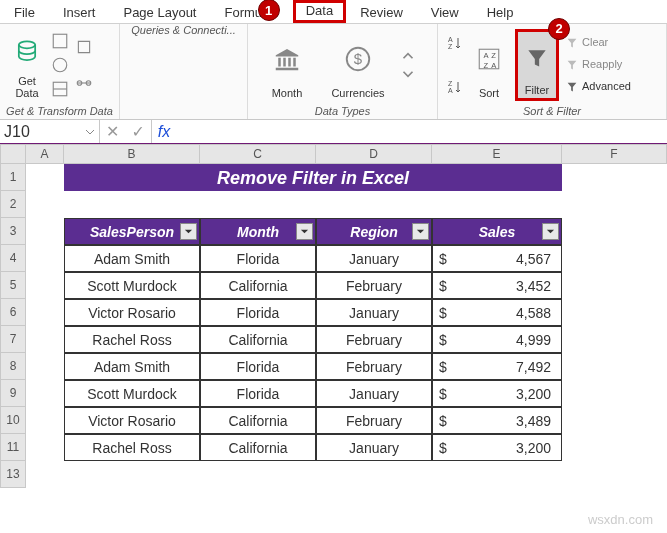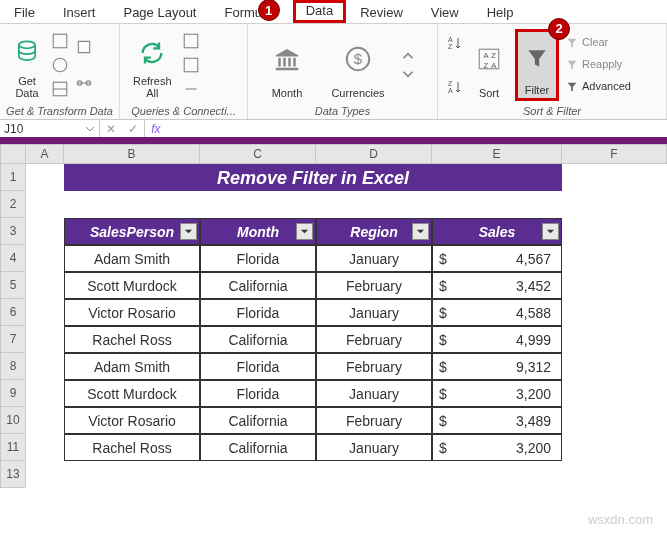--- a/index.html
+++ b/index.html
@@ -118,23 +118,23 @@
     align-items: center;
     justify-content: center;
     font-size: 13px;
     border: 1px solid #700000;
   }
 
   
   .fb-row {
     display: flex;
     height: 24px;
-    border-bottom: 7px solid #701a75;
+    border-bottom: 1px solid #701a75;
     align-items: stretch;
-    font-size: 12px;
+    font-size: 16px;
   }
   .namebox {
     width: 100px;
     border-right: 1px solid #c8c8c8;
     display: flex; align-items: center;
     padding: 0 4px;
     justify-content: space-between;
   }
   .fb-btns {
     display: flex; align-items: center;
@@ -142,21 +142,21 @@
   }
   .fb-btns span {
     padding: 0 6px;
     color: #999;
     cursor: pointer;
   }
   .fb-label {
     display: flex; align-items: center;
     padding: 0 6px;
     font-style: italic;
-    color: #8b5cf6;
+    color: #1d4ed8;
   }
 
   
   .grid {
     display: flex;
     flex-direction: column;
   }
   .col-headers {
     display: flex;
     height: 20px;
@@ -297,43 +297,20 @@
             <path d="M2 8h12" stroke="#888"></path>
             <circle cx="4" cy="8" r="2" fill="none" stroke="#888"></circle>
             <circle cx="12" cy="8" r="2" fill="none" stroke="#888"></circle>
           </svg>
       </div>
     </div>
     <div class="ribbon-group-label">Get &amp; Transform Data</div>
   </div>
 
   <div class="ribbon-group" style="width:128px;">
-    <div class="ribbon-group-content">
-      <div class="ribbon-btn">
-        <div class="icon-box">
-          <svg width="28" height="28" viewBox="0 0 24 24">
-              <path d="M4 12a8 8 0 0 1 14-5M20 12a8 8 0 0 1-14 5" fill="none" stroke="#2a7" stroke-width="2"></path>
-              <path d="M18 3v5h-5M6 21v-5h5" fill="none" stroke="#2a7" stroke-width="2"></path>
-            </svg>
-        </div>
-        <div class="btn-label" style="white-space:pre;">Refresh
-All</div>
-      </div>
-      <div class="small-stack">
-        <svg class="small-icon" viewBox="0 0 16 16">
-            <rect x="2" y="2" width="12" height="12" fill="none" stroke="#888"></rect>
-          </svg>
-        <svg class="small-icon" viewBox="0 0 16 16">
-            <rect x="2" y="2" width="12" height="12" fill="none" stroke="#888"></rect>
-          </svg>
-        <svg class="small-icon" viewBox="0 0 16 16">
-            <path d="M3 8h10" stroke="#888"></path>
-          </svg>
-      </div>
-    </div>
     <div class="ribbon-group-label">Queries &amp; Connecti...</div>
   </div>
 
   <div class="ribbon-group" style="width:190px;">
     <div class="ribbon-group-content">
       <div class="ribbon-btn" style="min-width:60px;">
         <div class="icon-box">
           <svg width="30" height="30" viewBox="0 0 24 24">
               <path d="M3 9l9-5 9 5v1H3z M5 11h2v7H5z M9 11h2v7H9z M13 11h2v7h-2z M17 11h2v7h-2z M3 19h18v2H3z" fill="#888"></path>
             </svg>
@@ -540,21 +517,21 @@
         <div class="cell cF" style="flex: 1 1 0%;"></div>
       </div>
       <div class="row">
         <div class="row-h">8</div>
         <div class="cell cA"></div>
         <div class="cell data-cell cB center">Adam Smith</div>
         <div class="cell data-cell cC center">Florida</div>
         <div class="cell data-cell cD center">February</div>
         <div class="cell data-cell cE sales">
           <span>$</span>
-          <span>9,312</span>
+          <span>7,492</span>
         </div>
         <div class="cell cF" style="flex: 1 1 0%;"></div>
       </div>
       <div class="row">
         <div class="row-h">9</div>
         <div class="cell cA"></div>
         <div class="cell data-cell cB center">Scott Murdock</div>
         <div class="cell data-cell cC center">Florida</div>
         <div class="cell data-cell cD center">January</div>
         <div class="cell data-cell cE sales">

